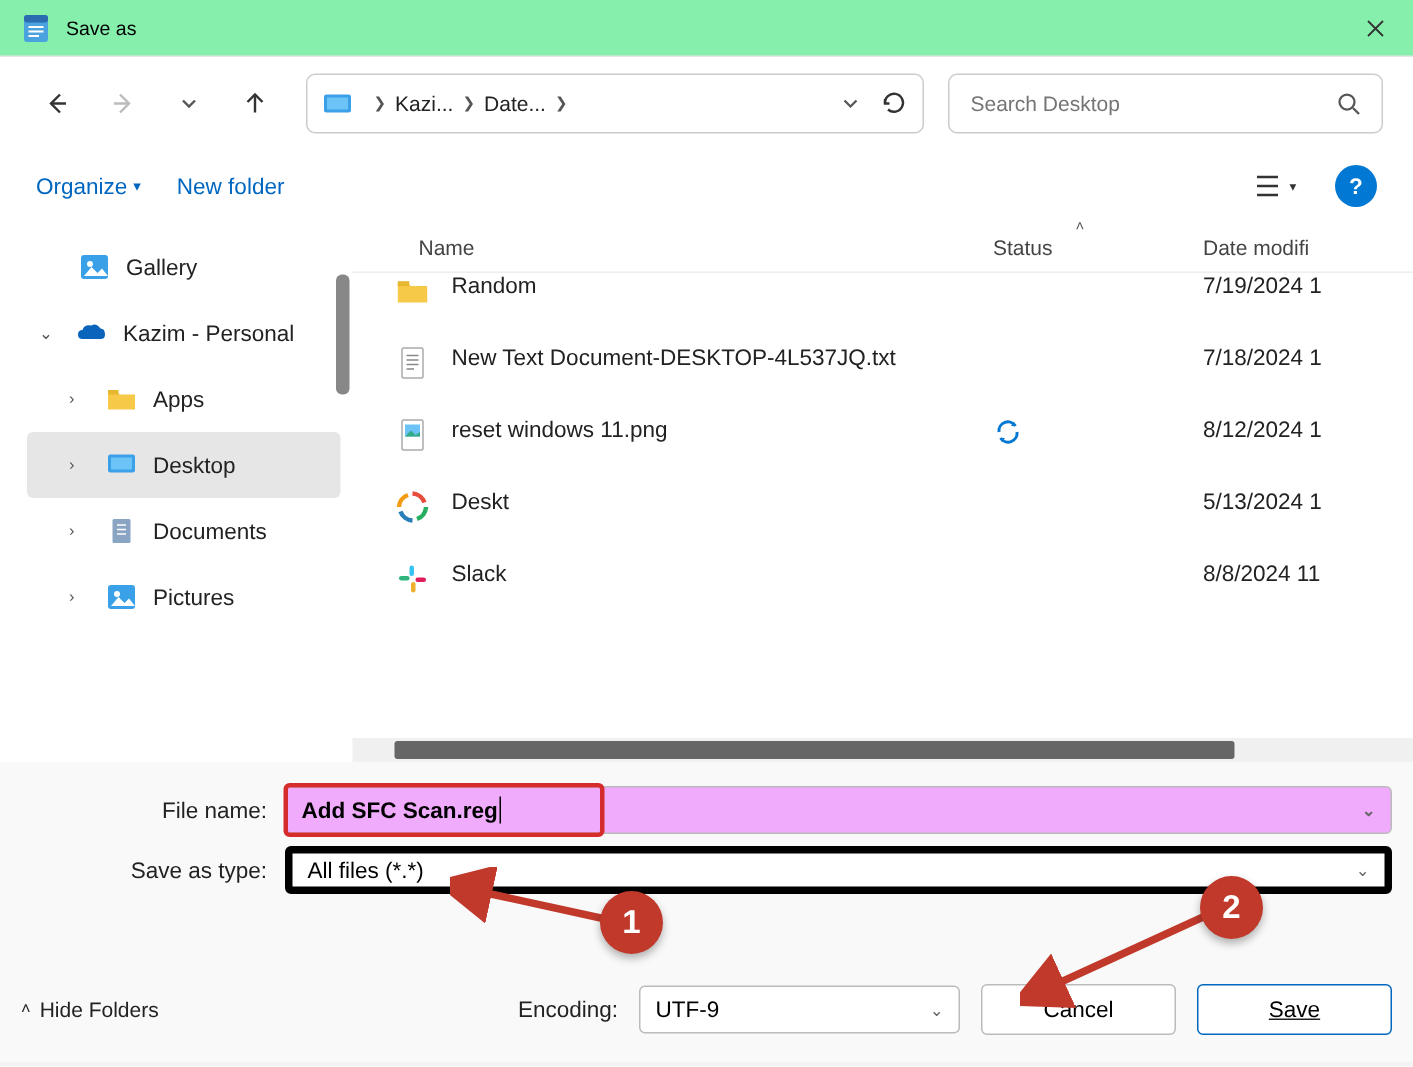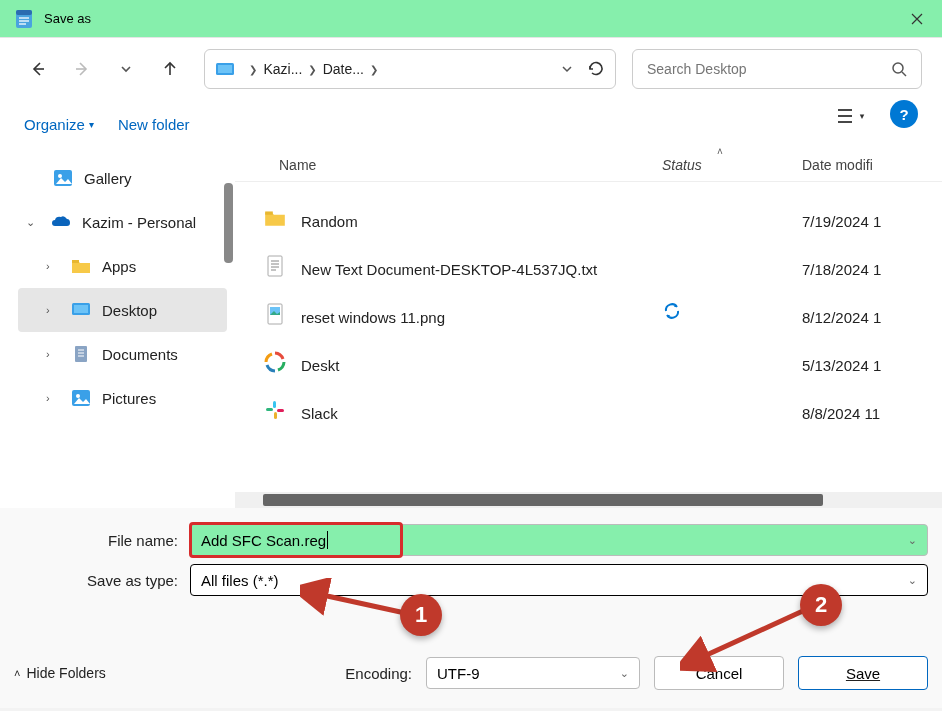--- a/index.html
+++ b/index.html
@@ -18,57 +18,57 @@
 .addressbar { flex: 1; height: 40px; border: 1px solid #ccc; border-radius: 6px; display: flex; align-items: center; padding: 0 10px; margin: 0 8px; min-width: 0; }
 .addressbar .folder-icon { width: 20px; height: 20px; margin-right: 8px; flex-shrink: 0; }
 .breadcrumb { display: flex; align-items: center; font-size: 14px; color: #222; flex: 1; min-width: 0; }
 .breadcrumb span { white-space: nowrap; }
 .chev { margin: 0 6px; color: #555; font-size: 10px; }
 .addr-right { display: flex; align-items: center; gap: 14px; margin-left: auto; flex-shrink: 0; }
 .searchbox { width: 290px; height: 40px; border: 1px solid #ccc; border-radius: 6px; display: flex; align-items: center; padding: 0 14px; }
 .searchbox input { border: none; outline: none; flex: 1; font-size: 14px; color: #777; background: transparent; }
 
 
-.toolbar { height: 48px; background: #fff; display: flex; padding: 0 24px; gap: 24px; }
+.toolbar { height: 48px; background: #fff; display: flex; align-items: center; padding: 0 24px; gap: 24px; }
 .tool-btn { font-size: 15px; color: #0067c0; display: flex; align-items: center; gap: 4px; cursor: pointer; }
 .tool-spacer { flex: 1; }
 .view-btn, .help-btn { width: 32px; height: 32px; display: flex; align-items: center; justify-content: center; border-radius: 4px; }
 .help-btn { background: #0078d4; color: #fff; border-radius: 50%; width: 28px; height: 28px; font-size: 15px; font-weight: bold; }
 
 
 .main { display: flex; background: #fff; height: 360px; }
 .sidebar { width: 235px; padding: 8px 8px 8px 18px; font-size: 15px; color: #222; position: relative; }
 .tree-item { display: flex; align-items: center; height: 44px; padding: 0 8px; border-radius: 4px; gap: 10px; cursor: pointer; }
 .tree-item.sel { background: #e6e6e6; }
 .tree-item.root { font-weight: 400; }
 .tree-item.child { padding-left: 28px; }
 .tree-chev { width: 14px; font-size: 11px; color: #555; }
 .tree-icon { width: 22px; height: 22px; flex-shrink: 0; display: flex; align-items: center; justify-content: center; }
 .scroll-thumb { position: absolute; right: 2px; top: 35px; width: 9px; height: 80px; background: #888; border-radius: 4px; }
 
 .filelist { flex: 1; position: relative; }
 .columns { display: flex; height: 34px; align-items: center; font-size: 14px; color: #444; border-bottom: 1px solid #eee; }
 .col-name { padding-left: 44px; flex: 1; }
-.col-status { width: 140px; font-style: italic; }
+.col-status { width: 140px; }
 .col-date { width: 140px; }
 .sort-ind { position: absolute; left: 482px; top: -2px; font-size: 10px; color: #555; }
-.file-row { display: flex; align-items: flex-end; height: 48px; font-size: 15px; color: #222; }
+.file-row { display: flex; align-items: flex-start; height: 48px; font-size: 15px; color: #222; }
 .file-icon { width: 24px; height: 24px; margin: 0 14px 0 28px; flex-shrink: 0; display: flex; align-items: center; justify-content: center; }
 .file-name { flex: 1; }
 .file-status { width: 140px; display: flex; align-items: center; }
 .file-date { width: 140px; white-space: nowrap; overflow: hidden; }
 .hscroll { position: absolute; bottom: 0; left: 0; right: 0; height: 16px; background: #f0f0f0; }
 .hscroll-thumb { position: absolute; left: 28px; top: 2px; height: 12px; width: 560px; background: #666; border-radius: 2px; }
 
 
 .bottom-form { background: #f9f9f9; padding: 16px 14px 4px 14px; position: relative; }
 .form-row { display: flex; align-items: center; margin-bottom: 8px; }
 .form-label { width: 176px; text-align: right; padding-right: 12px; font-size: 15px; color: #222; }
-.form-field { flex: 1; height: 32px; border: 1px solid #000000; border-radius: 4px; background: #fff; display: flex; align-items: center; padding: 0 10px; font-size: 15px; position: relative; }
-.filename-wrapper { flex: 1; display: flex; align-items: center; height: 32px; border: 1px solid #bbb; border-radius: 4px; background: #86efac; padding-right: 24px; position: relative; }
+.form-field { flex: 1; height: 32px; border: 5px solid #000000; border-radius: 4px; background: #fff; display: flex; align-items: center; padding: 0 10px; font-size: 15px; position: relative; }
+.filename-wrapper { flex: 1; display: flex; align-items: center; height: 32px; border: 1px solid #bbb; border-radius: 4px; background: #f0abfc; padding-right: 24px; position: relative; font-weight: bold; }
 .filename-inner { width: 210px; height: 32px; outline: 3px solid #d62c2c; outline-offset: -1px; display: flex; align-items: center; padding: 0 10px; font-size: 15px; border-radius: 2px; }
 .dd-chev { position: absolute; right: 10px; color: #666; font-size: 11px; }
 .caret { display: inline-block; width: 1px; height: 18px; background: #000; margin-left: 1px; vertical-align: middle; }
 
 
 .footer { background: #f9f9f9; padding: 8px 14px 18px 14px; display: flex; align-items: center; gap: 14px; }
 .hide-folders { font-size: 14px; color: #222; display: flex; align-items: center; gap: 6px; cursor: pointer; }
 .footer-spacer { flex: 1; }
 .enc-label { font-size: 15px; color: #222; }
 .enc-select { width: 214px; height: 32px; border: 1px solid #bbb; border-radius: 4px; background: #fff; display: flex; align-items: center; padding: 0 10px; font-size: 15px; position: relative; }

